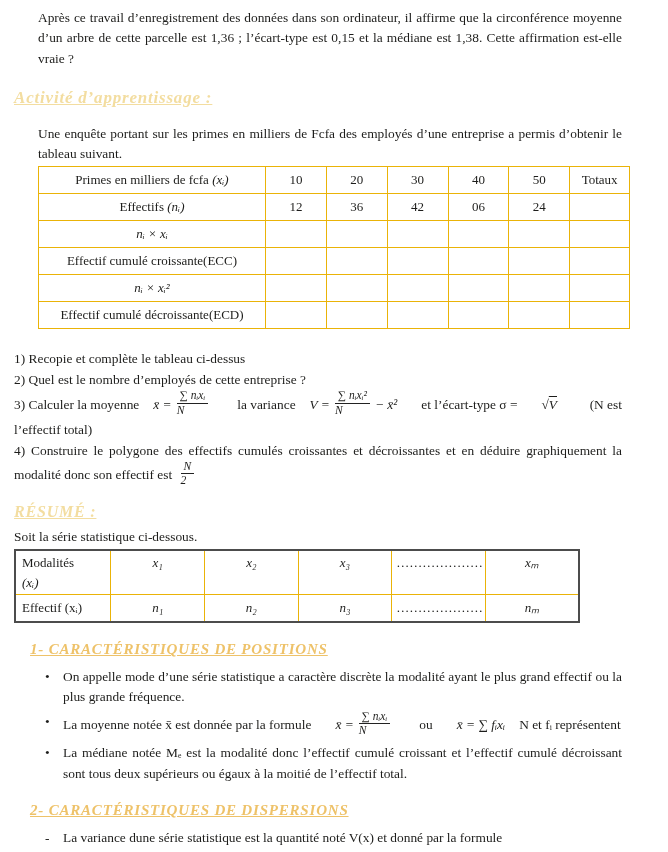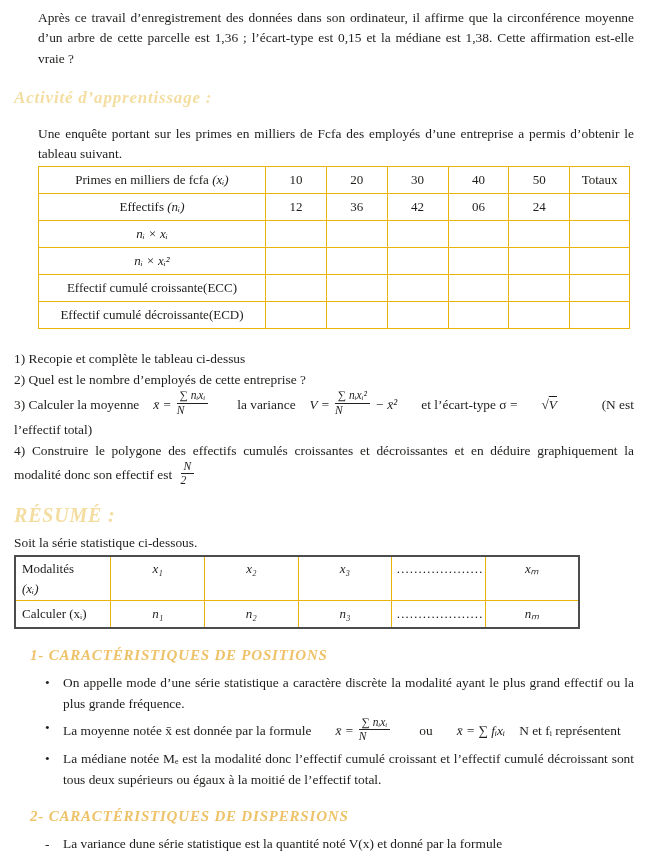--- a/index.html
+++ b/index.html
@@ -1,35 +1,35 @@
 <!DOCTYPE html>
 <html style="--text: #1d1d1b; --heading-light: #f3dda0; --heading-gold: #eec269; --table-border: #4c4c4c;"><head>
 <meta charset="utf-8">
 <style>
   html,body{margin:0;padding:0;background:#ffffff;}
   .page{
     width:668px;height:852px;box-sizing:border-box;
-    padding:8px 34px 0 14px;
+    padding:8px 46px 0 14px;
     font-family:"Liberation Serif", serif;
     font-size:13.4px;line-height:1.52;
     color:var(--text,#1d1d1b);
     overflow:hidden;background:#ffffff;position:relative;
   }
   p{margin:0;}
   .justify{text-align:justify;}
   .indented{margin-left:24px;}
 
   
   .script-heading{
     font-family:"Liberation Serif", serif;
     font-style:italic;font-weight:bold;
-    letter-spacing:.8px;
+    text-decoration:underline;letter-spacing:.8px;
   }
   .h-activity{font-size:17px;margin:16px 0 13px 0;color:var(--heading-light,#f3dda0);}
-  .h-resume{font-size:20px;margin:11px 0 3px 0;color:var(--heading-light,#f3dda0);}
+  .h-resume{font-size:16px;margin:11px 0 3px 0;color:var(--heading-light,#f3dda0);}
   .h-section{font-size:15px;margin:15px 0 6px 16px;color:var(--heading-gold,#eec269);}
 
   
   table.tbl{border-collapse:collapse;table-layout:fixed;}
   .tbl td{border:1px solid #eab308;text-align:center;font-size:13px;padding:2px 4px;overflow:hidden;}
   .tbl1{width:592px;margin-left:24px;margin-top:1px;}
   .tbl1 td{height:22px;}
   .tbl2{width:566px;margin-top:1px;border:2px solid #4c4c4c;}
   .tbl2 td{height:22px;border-radius:14px;}
   .tbl2 td.lbl{text-align:left;padding-left:6px;}
@@ -104,30 +104,30 @@
     <tr>
       <td><span></span><span class="m">nᵢ × xᵢ</span></td>
       <td></td>
       <td></td>
       <td></td>
       <td></td>
       <td></td>
       <td></td>
     </tr>
     <tr>
+      <td><span>Effectif cumulé croissante(ECC)</span><span class="m"></span></td>
+      <td></td>
+      <td></td>
+      <td></td>
+      <td></td>
+      <td></td>
+      <td></td>
+    </tr>
+    <tr>
       <td><span></span><span class="m">nᵢ × xᵢ²</span></td>
-      <td></td>
-      <td></td>
-      <td></td>
-      <td></td>
-      <td></td>
-      <td></td>
-    </tr>
-    <tr>
-      <td><span>Effectif cumulé croissante(ECC)</span><span class="m"></span></td>
       <td></td>
       <td></td>
       <td></td>
       <td></td>
       <td></td>
       <td></td>
     </tr>
     <tr>
       <td><span>Effectif cumulé décroissante(ECD)</span><span class="m"></span></td>
       <td></td>
@@ -189,21 +189,21 @@
         <span>Modalités</span><br>
         <span class="m">(xᵢ)</span>
       </td>
       <td class="m top">x₁</td>
       <td class="m top">x₂</td>
       <td class="m top">x₃</td>
       <td class="top">…………………</td>
       <td class="m top">xₘ</td>
     </tr>
     <tr>
-      <td class="lbl">Calculer (xᵢ)</td>
+      <td class="lbl">Effectif (xᵢ)</td>
       <td class="m">n₁</td>
       <td class="m">n₂</td>
       <td class="m">n₃</td>
       <td>…………………..</td>
       <td class="m">nₘ</td>
     </tr>
   </tbody>
     </table>
 
   <div class="script-heading h-section">1- CARACTÉRISTIQUES DE POSITIONS</div>

